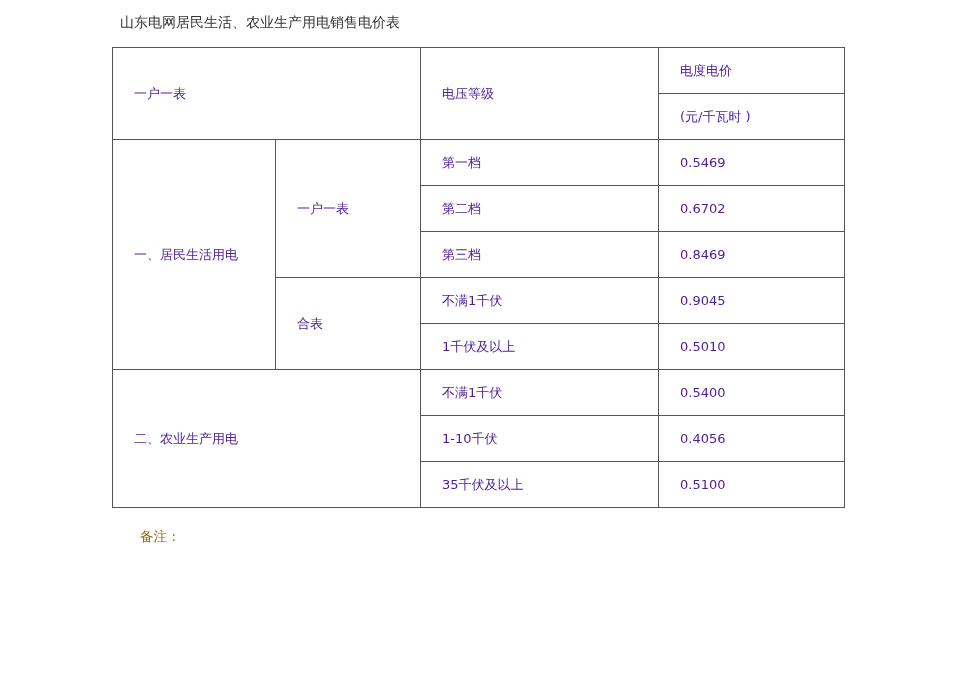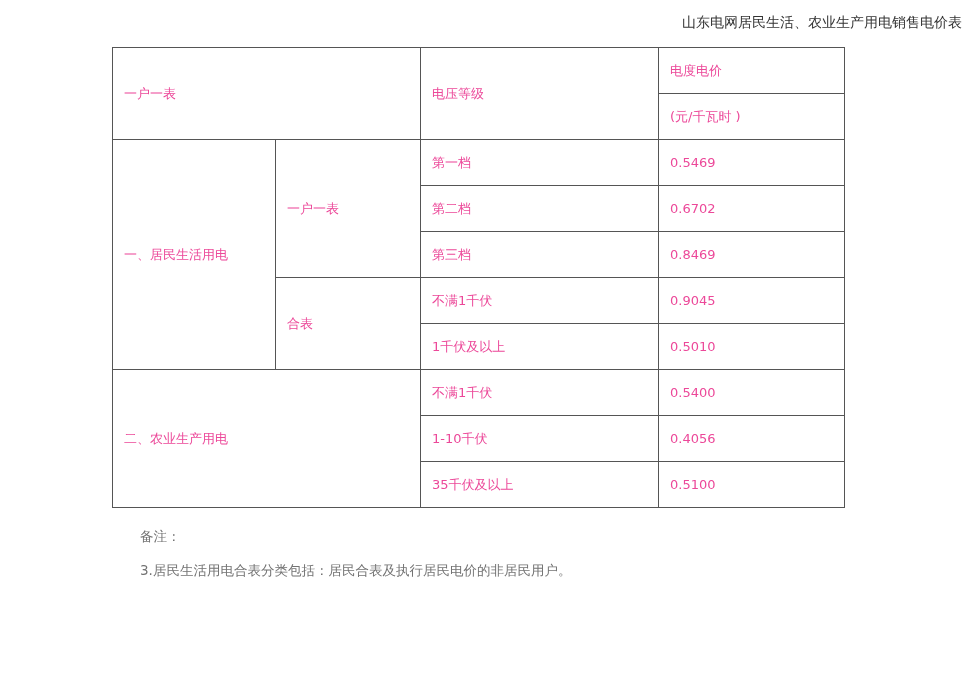--- a/index.html
+++ b/index.html
@@ -3,43 +3,43 @@
 <meta charset="utf-8">
 <style>
   html, body { margin: 0; padding: 0; background: #ffffff; }
   body {
     width: 962px; height: 691px; position: relative; overflow: hidden;
     font-family: "DejaVu Sans", "Liberation Sans", sans-serif;
     color: #333333; font-size: 13px;
   }
   .title {
     position: absolute; left: 0; width: 962px; top: 14px;
-    text-align: right; font-size: 14px; color: #333;
+    text-align: left; font-size: 14px; color: #333;
     padding-left: 120px; box-sizing: border-box;
   }
   table.tariff {
     position: absolute; left: 112px; top: 47px;
     border-collapse: collapse; table-layout: fixed;
     width: 732px;
   }
   table.tariff td {
     border: 1.5px solid #555555;
-    padding: 0 0 0 11px;
-    font-size: 13px; color: #ec4899;
+    padding: 0 0 0 21px;
+    font-size: 13px; color: #4c1d95;
     vertical-align: middle; white-space: nowrap;
   }
   col.c1 { width: 163px; }
   col.c2 { width: 145px; }
   col.c3 { width: 238px; }
   col.c4 { width: 186px; }
   tr.r { height: 46px; }
   tr.h { height: 46px; }
   .notes {
     position: absolute; left: 112px; width: 830px; top: 524px;
-    font-size: 13.5px; color: #737373; line-height: 24px;
+    font-size: 13.5px; color: #a16207; line-height: 24px;
   }
   .notes p { margin: 0 0 10px 0; text-indent: 28px; }
 </style>
 </head>
 <body>
 
 <div class="title">山东电网居民生活、农业生产用电销售电价表</div>
 
 <table class="tariff">
   <colgroup>
@@ -93,14 +93,13 @@
   </tr>
   <tr class="r">
     <td>35千伏及以上</td>
     <td>0.5100</td>
   </tr>
 </tbody>
   </table>
 
 <div class="notes">
   <p>备注：</p>
-  <p>3.居民生活用电合表分类包括：居民合表及执行居民电价的非居民用户。</p>
 </div>
 
 </body></html>

